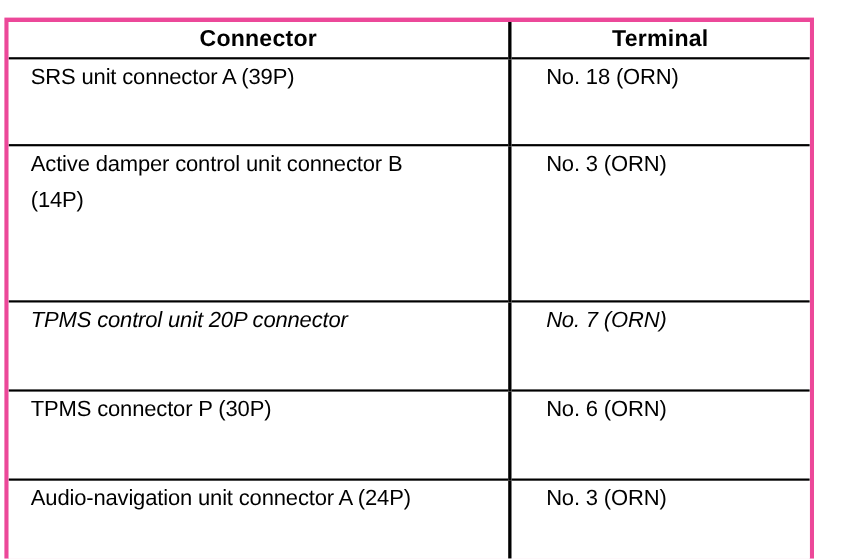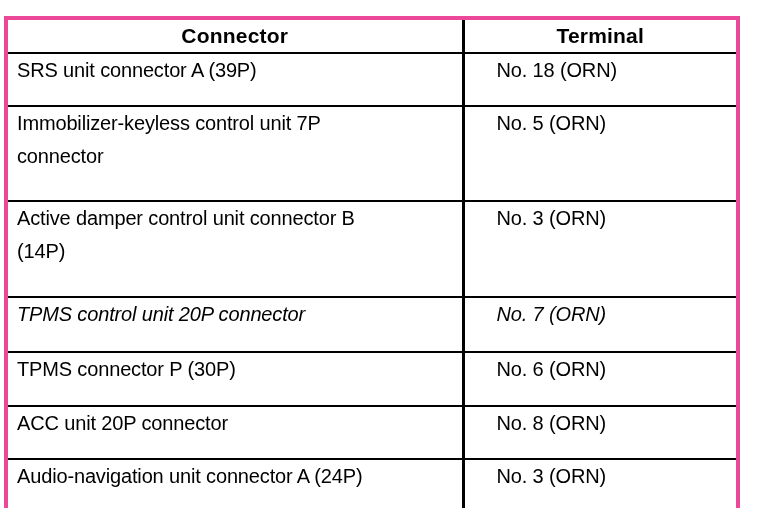--- a/index.html
+++ b/index.html
@@ -82,21 +82,21 @@
 
   
   .cell-text {
     display: block;
     font-size: 20px;
     font-weight: normal;
     line-height: 33px;
     letter-spacing: -0.15px;
     white-space: pre-line;
   }
-  td.c-connector .cell-text { padding-left: 9px; }
+  td.c-connector .cell-text { padding-left: 20px; }
   td.c-terminal  .cell-text { padding-left: 4px; margin-left: 28px; }
 
   .r1  td { height: 36px; }
   .r2  td { height: 68px; }
   .r3  td { height: 65px; }
   .r4  td { height: 36px; }
   .r5  td { height: 36px; }
   .r6  td { height: 67px; }
   .r7  td { height: 37px; font-style: italic; }
   .r8  td { height: 37px; }
@@ -130,29 +130,20 @@
         <tr class="r1">
           <td class="c-connector">
             <span class="cell-text">SRS unit connector A (39P)</span>
           </td>
           <td class="c-terminal">
             <span class="cell-text">No. 18 (ORN)</span>
           </td>
         </tr>
 
 
-        <tr class="r3">
-          <td class="c-connector">
-            <span class="cell-text">Immobilizer-keyless control unit 7P
-connector</span>
-          </td>
-          <td class="c-terminal">
-            <span class="cell-text">No. 5 (ORN)</span>
-          </td>
-        </tr>
 
 
 
         <tr class="r6">
           <td class="c-connector">
             <span class="cell-text">Active damper control unit connector B
 (14P)</span>
           </td>
           <td class="c-terminal">
             <span class="cell-text">No. 3 (ORN)</span>
@@ -170,28 +161,20 @@
 
         <tr class="r8">
           <td class="c-connector">
             <span class="cell-text">TPMS connector P (30P)</span>
           </td>
           <td class="c-terminal">
             <span class="cell-text">No. 6 (ORN)</span>
           </td>
         </tr>
 
-        <tr class="r9">
-          <td class="c-connector">
-            <span class="cell-text">ACC unit 20P connector</span>
-          </td>
-          <td class="c-terminal">
-            <span class="cell-text">No. 8 (ORN)</span>
-          </td>
-        </tr>
 
         <tr class="r10 last-row">
           <td class="c-connector">
             <span class="cell-text">Audio-navigation unit connector A (24P)</span>
           </td>
           <td class="c-terminal">
             <span class="cell-text">No. 3 (ORN)</span>
           </td>
         </tr>
       </tbody>

